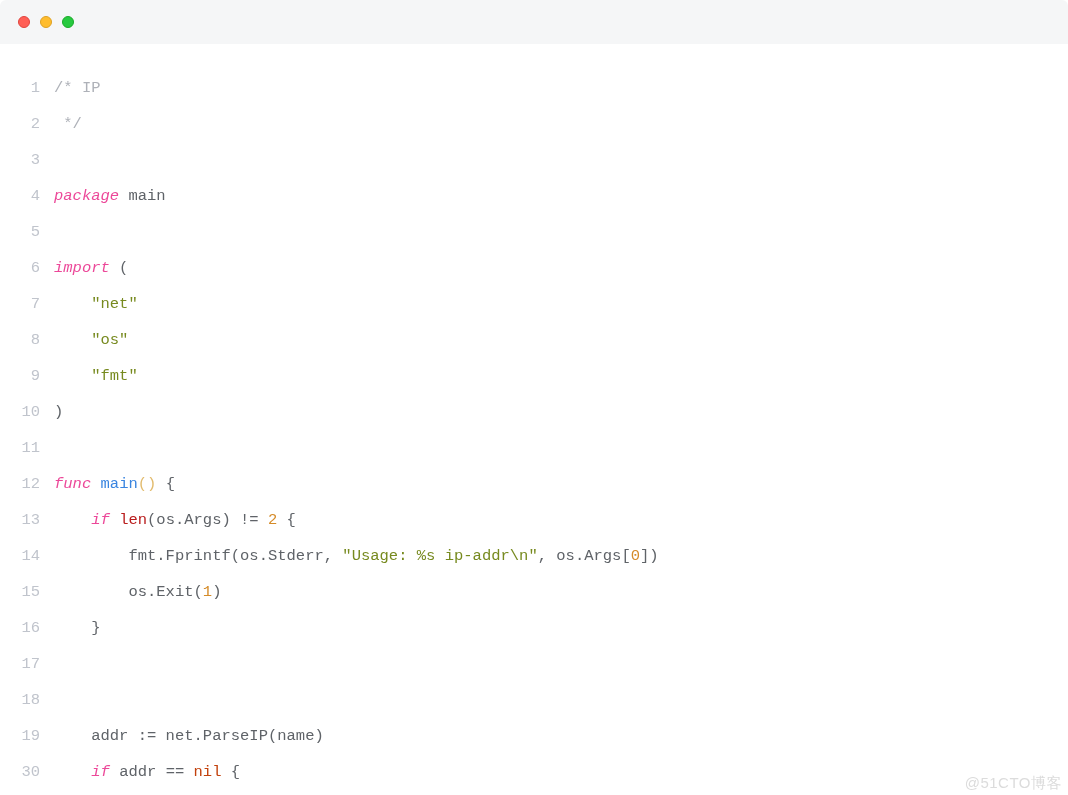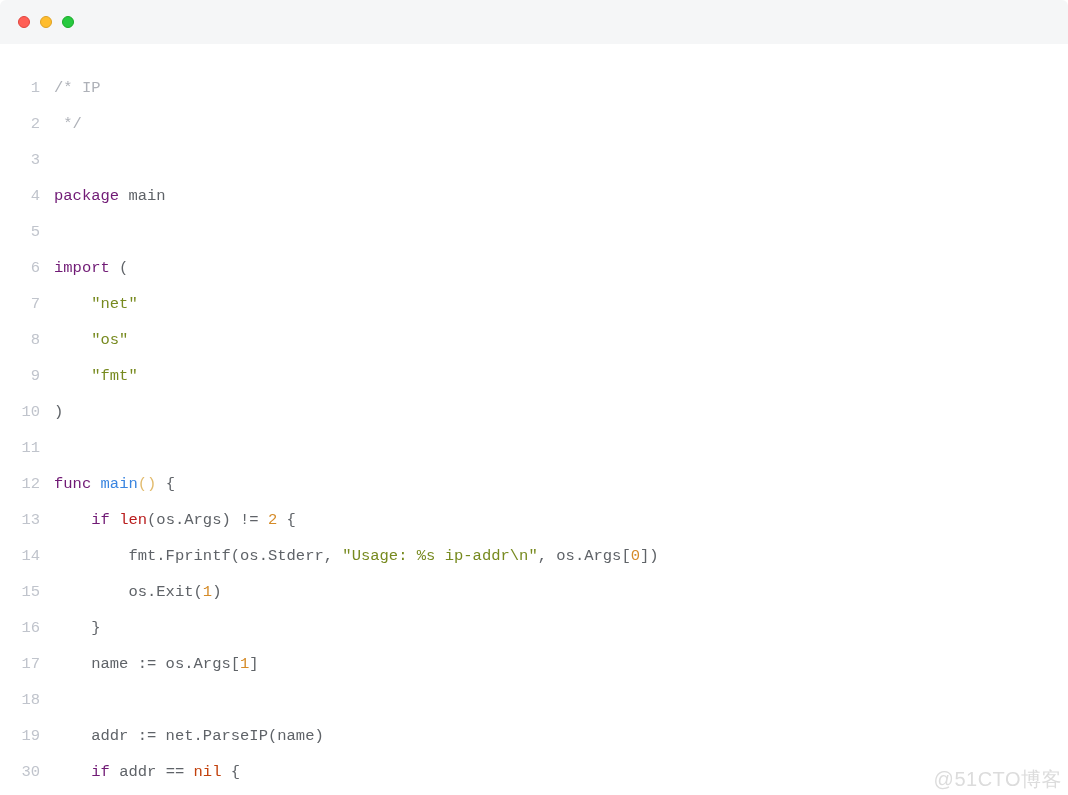--- a/index.html
+++ b/index.html
@@ -54,34 +54,34 @@
     padding-right: 14px;
     flex-shrink: 0;
     user-select: none;
     font-family: inherit;
   }
   .code {
     font-family: inherit;
     color: #5f6368;
   }
   .c-comment  { color: #aeb1b8; margin-top: 16px; }
-  .c-keyword  { color: #701a75; } 
+  .c-keyword  { color: #ec4899; font-style: italic; } 
   .c-plain    { color: #5f6368; }
   .c-string   { color: #778a1f; }
   .c-funcname { color: #3a85e0; }
   .c-number   { color: #d58b28; }
   .c-builtin  { color: #b91c1c; } 
   .c-paren    { color: #e2bb6d; }
   .c-nil      { color: #c2410c; }
   .watermark {
     position: absolute;
     right: 6px;
     bottom: 2px;
     font-family: Arial, sans-serif;
-    font-size: 20px;
+    font-size: 15px;
     color: #dcdcdc;
     letter-spacing: 0.5px;
     font-weight: 400;
   }
 </style>
 </head>
 <body>
 
 <div class="window">
   <div class="titlebar">
@@ -100,20 +100,20 @@
       <div class="line"><span class="gutter">7</span><span class="code"><span class="c-plain">    </span><span class="c-string">"net"</span></span></div>
       <div class="line"><span class="gutter">8</span><span class="code"><span class="c-plain">    </span><span class="c-string">"os"</span></span></div>
       <div class="line"><span class="gutter">9</span><span class="code"><span class="c-plain">    </span><span class="c-string">"fmt"</span></span></div>
       <div class="line"><span class="gutter">10</span><span class="code"><span class="c-plain">)</span></span></div>
       <div class="line"><span class="gutter">11</span><span class="code"></span></div>
       <div class="line"><span class="gutter">12</span><span class="code"><span class="c-keyword">func</span><span class="c-plain"> </span><span class="c-funcname">main</span><span class="c-paren">()</span><span class="c-plain"> {</span></span></div>
       <div class="line"><span class="gutter">13</span><span class="code"><span class="c-plain">    </span><span class="c-keyword">if</span><span class="c-plain"> </span><span class="c-builtin">len</span><span class="c-plain">(os.Args) != </span><span class="c-number">2</span><span class="c-plain"> {</span></span></div>
       <div class="line"><span class="gutter">14</span><span class="code"><span class="c-plain">        fmt.Fprintf(os.Stderr, </span><span class="c-string">"Usage: %s ip-addr\n"</span><span class="c-plain">, os.Args[</span><span class="c-number">0</span><span class="c-plain">])</span></span></div>
       <div class="line"><span class="gutter">15</span><span class="code"><span class="c-plain">        os.Exit(</span><span class="c-number">1</span><span class="c-plain">)</span></span></div>
       <div class="line"><span class="gutter">16</span><span class="code"><span class="c-plain">    }</span></span></div>
-      <div class="line"><span class="gutter">17</span><span class="code"><span class="c-plain">    name := os.Args[</span><span class="c-number">1</span><span class="c-plain">]</span></span></div>
+      <div class="line"><span class="gutter">17</span></div>
       <div class="line"><span class="gutter">18</span><span class="code"></span></div>
       <div class="line"><span class="gutter">19</span><span class="code"><span class="c-plain">    addr := net.ParseIP(name)</span></span></div>
       <div class="line"><span class="gutter">30</span><span class="code"><span class="c-plain">    </span><span class="c-keyword">if</span><span class="c-plain"> addr == </span><span class="c-nil">nil</span><span class="c-plain"> {</span></span></div>
     </div>
 
   <div class="watermark">@51CTO博客</div>
 </div>
 
 </body></html>

